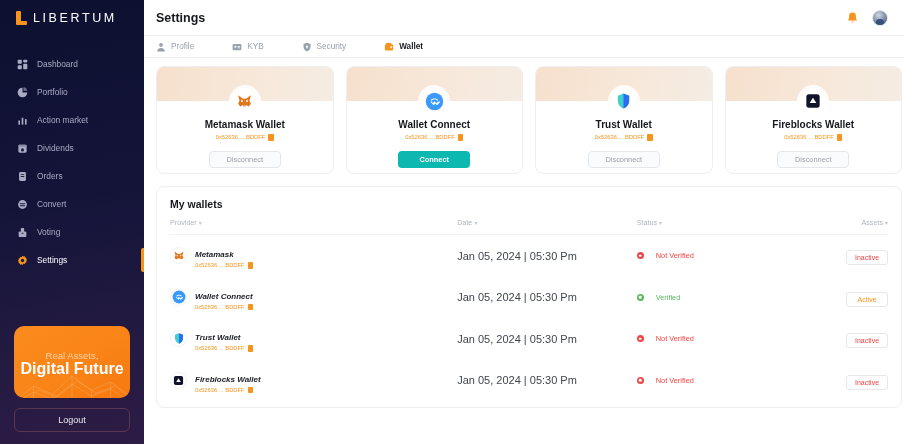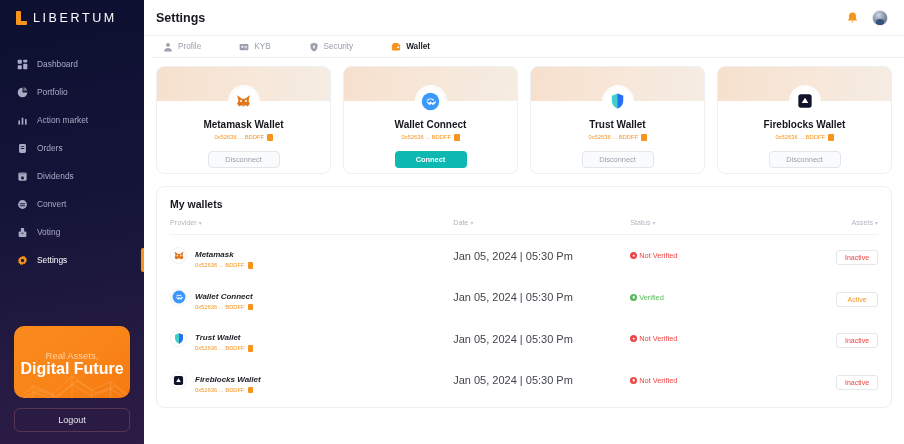--- a/index.html
+++ b/index.html
@@ -83,31 +83,30 @@
   }
   .avatar::after {
     content: ""; position: absolute; left: 3px; top: 8px; right: 3px; bottom: 0;
     background: #35507a; border-radius: 50% 50% 0 0;
   }
 
   .tabs {
     height: 22px; display: flex; align-items: center; gap: 0;
     border-bottom: 1px solid #eceef1; padding-left: 12px;
     flex: 0 0 22px;
-    margin-left: 7px;
   }
   .tab {
     display: flex; align-items: center; gap: 5px;
     font-size: 8.2px; color: #9aa0ab; cursor: pointer;
     margin-right: 38px; height: 22px;
   }
   .tab .tico { width: 10px; height: 10px; display: flex; align-items: center; justify-content: center; }
   .tab.active { color: #1b1d23; font-weight: 700; }
 
-  .content { flex: 1; overflow: hidden; padding: 8px 12px 0 12px; }
+  .content { flex: 1; overflow: hidden; padding: 8px 2px 0 12px; }
 
   
   .cards { display: flex; gap: 12px; }
   .wcard {
     flex: 1; height: 108px; border: 1px solid #edeff2; border-radius: 8px;
     background: #fff; overflow: hidden; position: relative;
     display: flex; flex-direction: column; align-items: center;
   }
   .wcard .hdr {
     height: 34px; width: 100%;
@@ -155,21 +154,21 @@
   .prov .pico {
     width: 17px; height: 17px; border-radius: 50%; background: #fff;
     border: 1px solid #f0f1f4;
     display: flex; align-items: center; justify-content: center;
   }
   .prov .pname { font-size: 8px; font-weight: 700; color: #1b1d23; line-height: 11px; font-style: italic; }
   .prov .paddr {
     font-size: 5.8px; color: #f7941e; display: flex; align-items: center; gap: 3px; margin-top: 1px;
   }
   .cell-date { font-size: 11px; color: #41454d; margin-left: 30px; }
-  .status { display: flex; align-items: center; gap: 2px; font-size: 7.4px; }
+  .status { display: flex; align-items: center; gap: 12px; font-size: 7.4px; }
   .status.notverified { color: #ef4444; }
   .status.verified { color: #57b85a; }
   .dot { width: 7px; height: 7px; border-radius: 50%; display:inline-block; position: relative; }
   .dot.red { background: #ef4444; }
   .dot.green { background: #57b85a; }
   .dot::after {
     content: ""; position: absolute; left: 50%; top: 50%; transform: translate(-50%,-50%);
     width: 2.6px; height: 2.6px; background: #fff; border-radius: 50%;
   }
   td.action-cell { text-align: right; }
@@ -222,36 +221,36 @@
               <rect x="2" y="8" width="2.4" height="6" fill="#a9abc4"></rect>
               <rect x="6.8" y="4" width="2.4" height="10" fill="#a9abc4"></rect>
               <rect x="11.6" y="6" width="2.4" height="8" fill="#a9abc4"></rect>
             </svg>
         </span>
         <span>Action market</span>
       </div>
       <div class="nav-item">
         <span class="ico">
           <svg width="11" height="11" viewBox="0 0 16 16">
+              <rect x="2" y="2.5" width="12" height="11.5" rx="2" fill="#a9abc4"></rect>
+              <rect x="2" y="2.5" width="12" height="3" rx="1.4" fill="#8b8ea8"></rect>
+              <circle cx="8" cy="10" r="2.2" fill="#1a1c3a"></circle>
+            </svg>
+        </span>
+        <span>Dividends</span>
+      </div>
+      <div class="nav-item">
+        <span class="ico">
+          <svg width="11" height="11" viewBox="0 0 16 16">
               <rect x="3" y="1.5" width="10" height="13" rx="2" fill="#a9abc4"></rect>
               <rect x="5.2" y="4.2" width="5.6" height="1.4" rx=".7" fill="#1a1c3a"></rect>
               <rect x="5.2" y="7.2" width="5.6" height="1.4" rx=".7" fill="#1a1c3a"></rect>
             </svg>
         </span>
         <span>Orders</span>
-      </div>
-      <div class="nav-item">
-        <span class="ico">
-          <svg width="11" height="11" viewBox="0 0 16 16">
-              <rect x="2" y="2.5" width="12" height="11.5" rx="2" fill="#a9abc4"></rect>
-              <rect x="2" y="2.5" width="12" height="3" rx="1.4" fill="#8b8ea8"></rect>
-              <circle cx="8" cy="10" r="2.2" fill="#1a1c3a"></circle>
-            </svg>
-        </span>
-        <span>Dividends</span>
       </div>
       <div class="nav-item">
         <span class="ico">
           <svg width="11" height="11" viewBox="0 0 16 16">
               <circle cx="8" cy="8" r="6.4" fill="#a9abc4"></circle>
               <rect x="4" y="6" width="8" height="1.5" rx=".7" fill="#1a1c3a"></rect>
               <rect x="4" y="9" width="8" height="1.5" rx=".7" fill="#1a1c3a"></rect>
             </svg>
         </span>
         <span>Convert</span>

